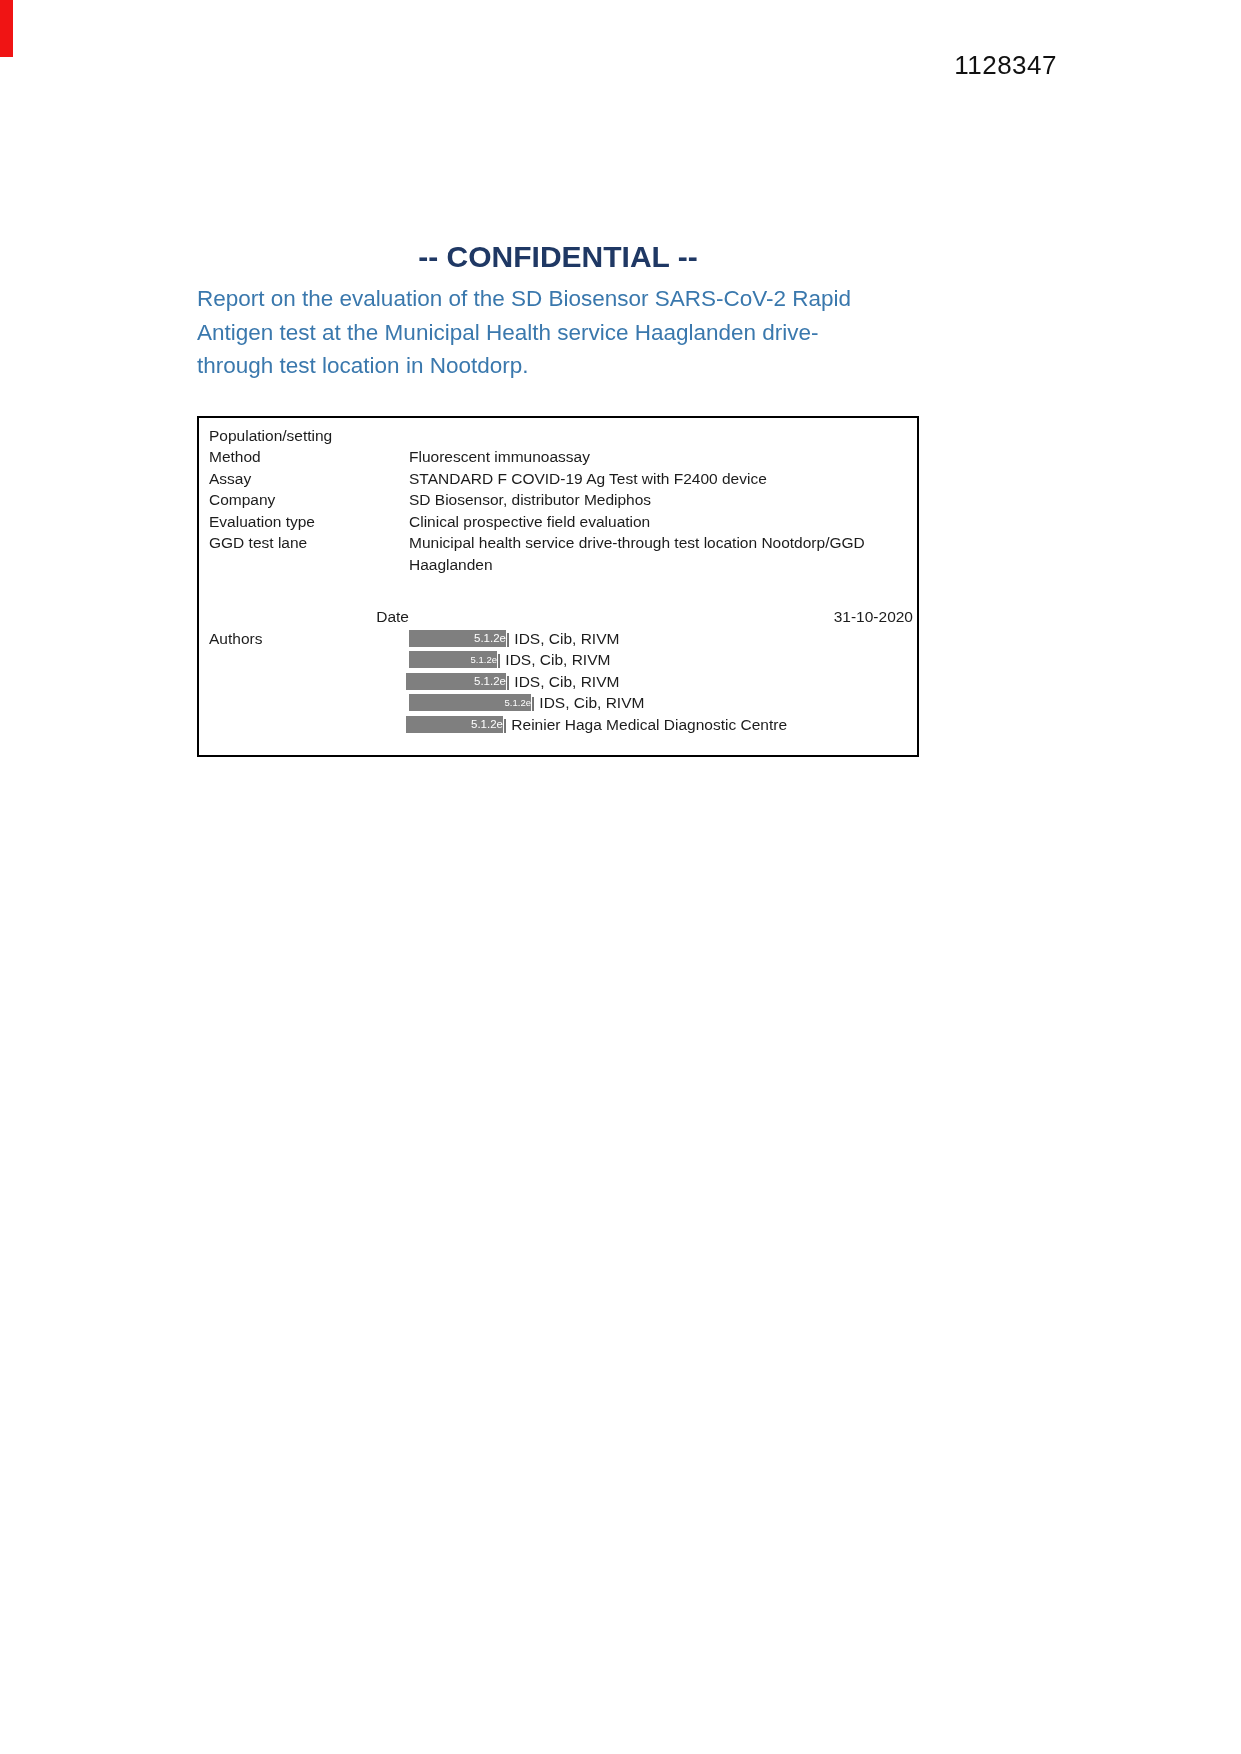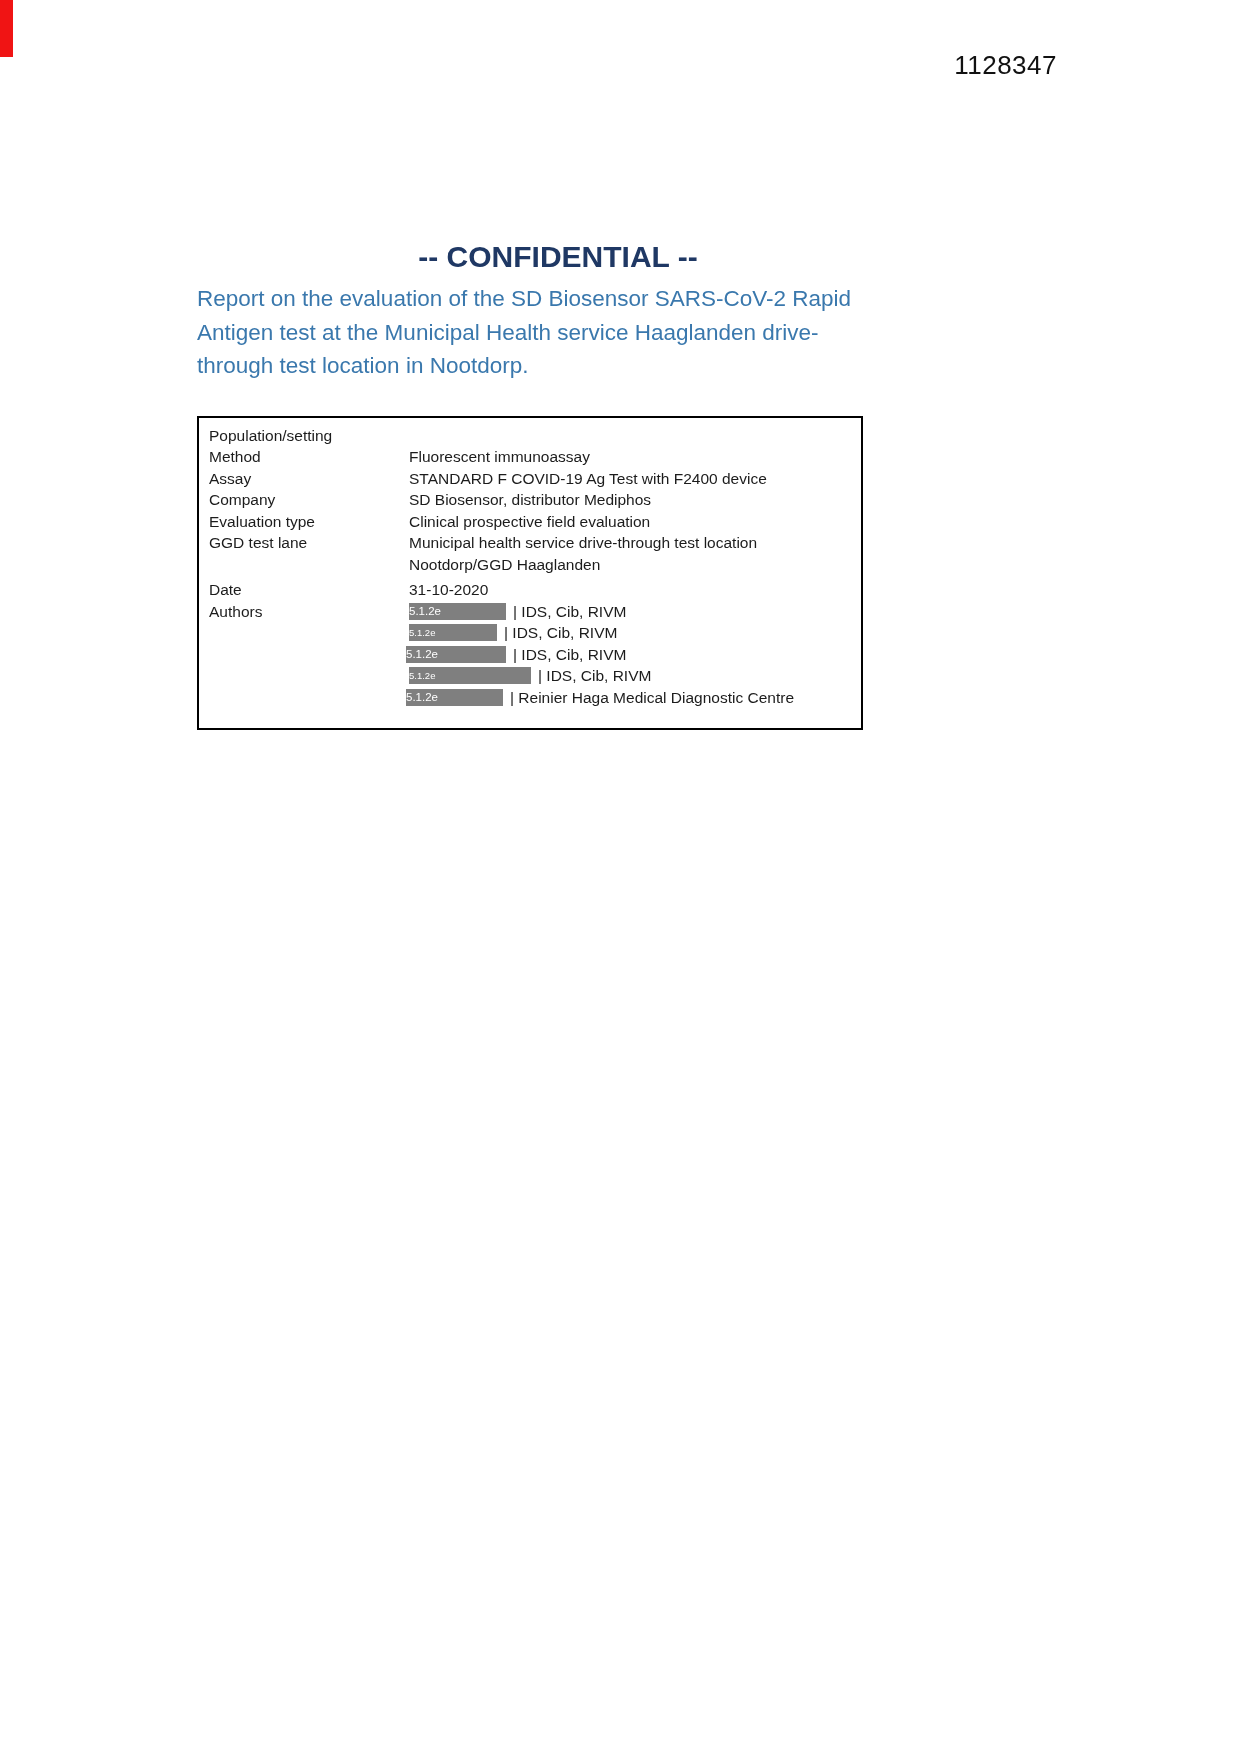--- a/index.html
+++ b/index.html
@@ -45,41 +45,40 @@
   .title {
     margin-top: 12px;
     width: 695px;
     font-weight: normal;
     font-size: 22.5px;
     line-height: 33.5px;
     color: var(--title_text, #3a78ad);
   }
   .info-table {
     margin-top: 33px;
-    width: 666px;
+    width: 722px;
     border: 2px solid var(--table_border, #000000);
     padding: 7px 4px 20px 10px;
     font-size: 15.5px;
     line-height: 21.5px;
   }
   .trow { display: flex; align-items: flex-start; }
   .tlabel { width: 200px; flex: 0 0 200px; }
   .tvalue { flex: 1; }
-  .trow.gap-above { margin-top: 4px; }
+  .trow.gap-above { margin-top: 31px; text-align: right; }
   .author-line { white-space: nowrap; }
   .redaction {
     display: inline-block;
     height: 17px;
     line-height: 17px;
-    text-align: left;
+    text-align: right;
     vertical-align: middle;
     background: var(--redaction_bg, #7f7f7f);
     color: var(--redaction_text, #ffffff);
     font-size: 11.5px;
-    margin-right: 7px;
     position: relative;
     top: -1px;
   }
   .redaction.sm { font-size: 9.5px; }
 </style>
 </head>
 <body>
 
 <div class="page">
 

